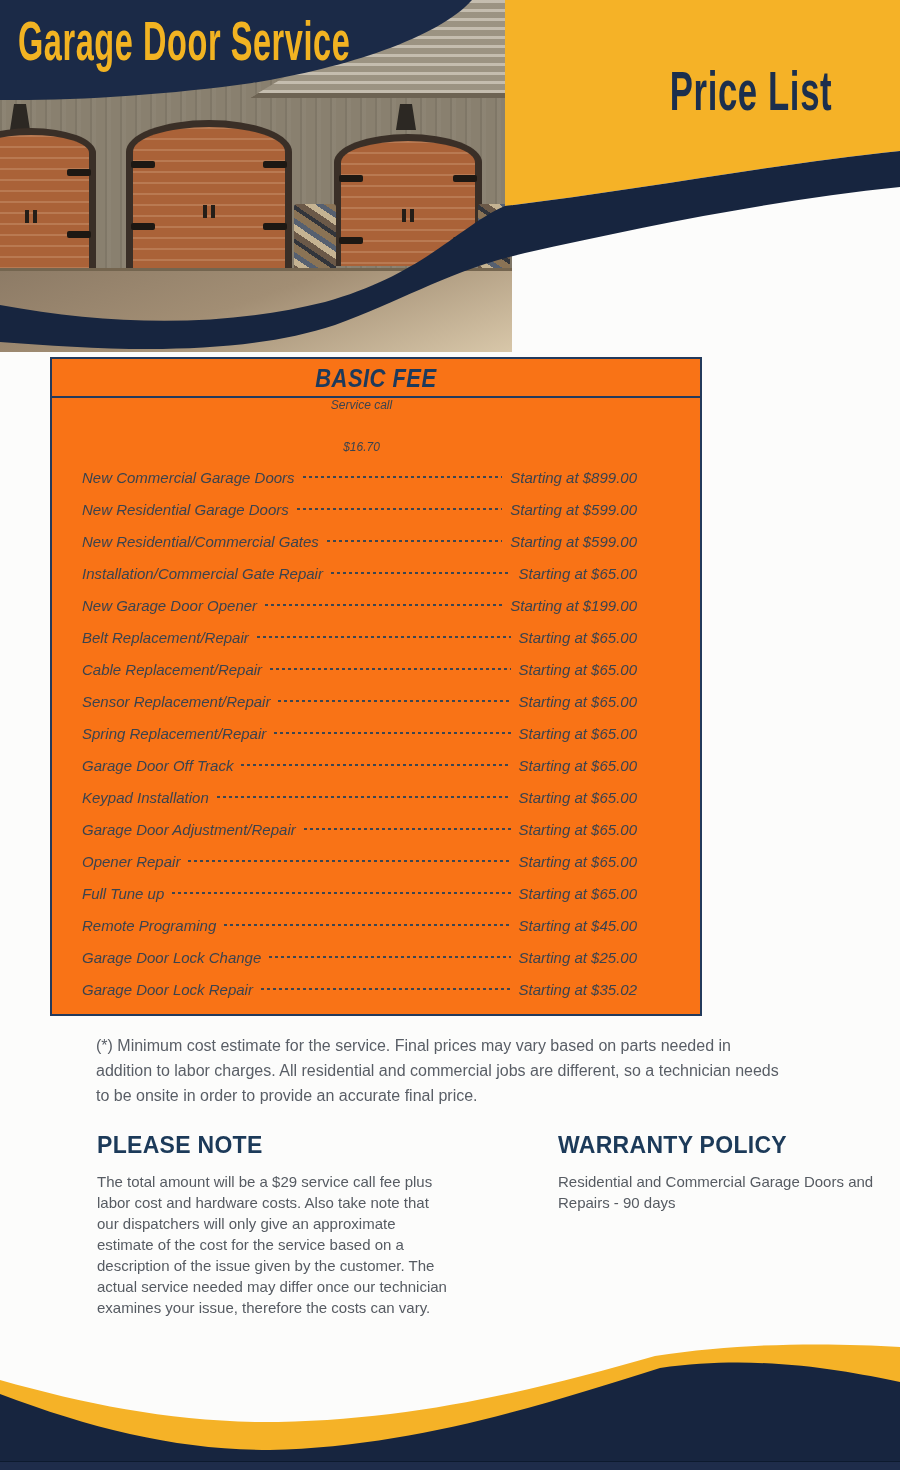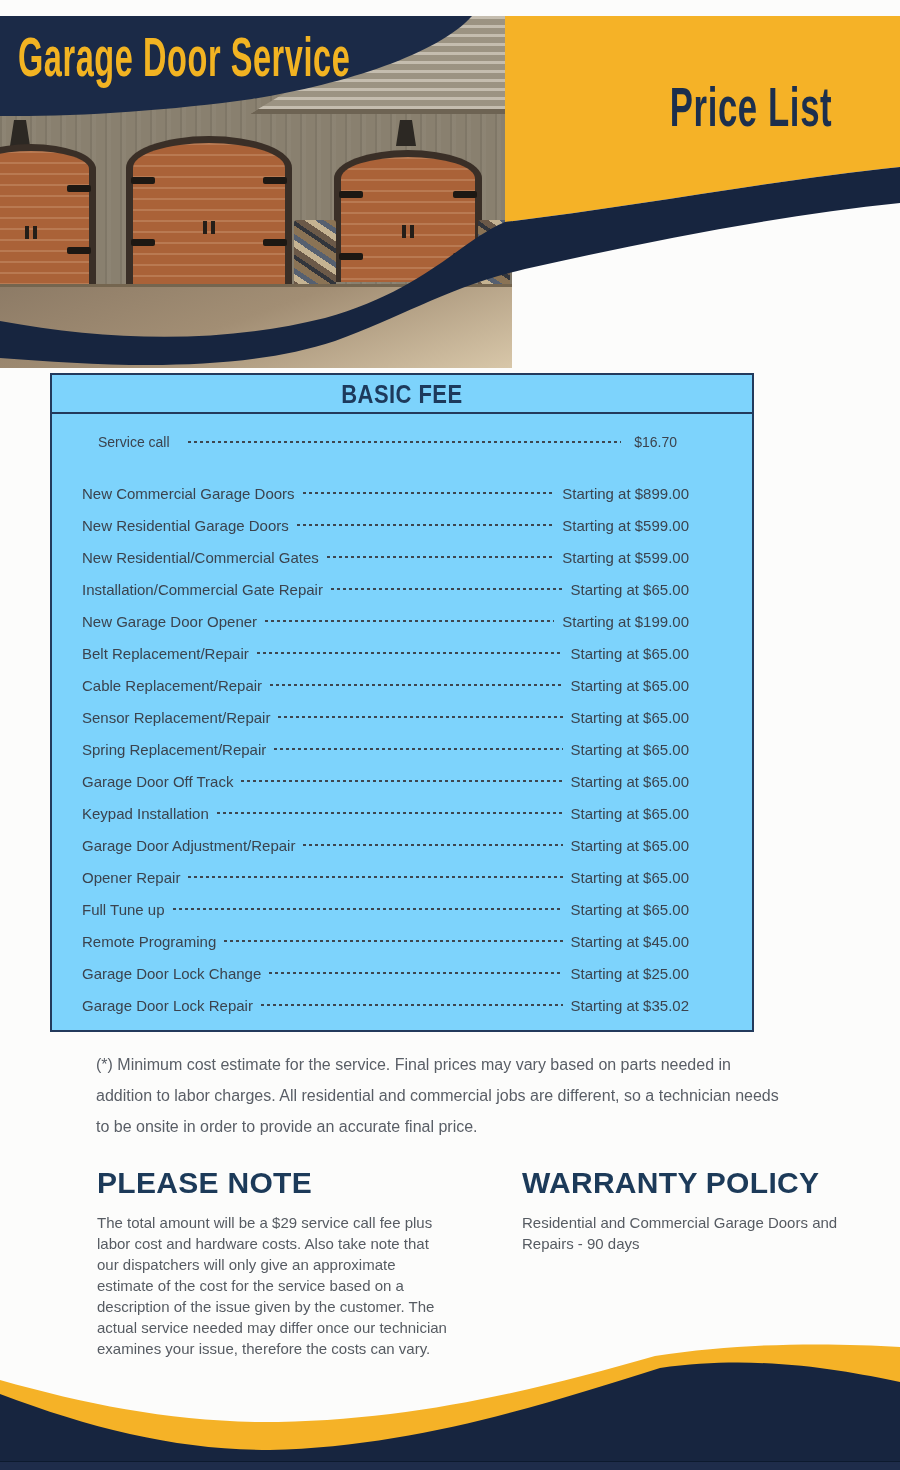--- a/index.html
+++ b/index.html
@@ -5,21 +5,21 @@
   * { margin:0; padding:0; box-sizing:border-box; }
   html,body { background:#ffffff; }
   body { font-family:"Liberation Sans", sans-serif; }
 
   .page {
     position:relative; width:900px; height:1470px;
     background:#fcfcfb; overflow:hidden;
   }
 
   
-  .hero { position:relative; width:792px; height:352px;margin-top:16px; }
+  .hero { position:relative; width:792px; height:352px; }
 
   .photo { position:absolute; left:0; top:0; width:512px; height:352px;
     background:#89806f;
     background-image:repeating-linear-gradient(90deg, rgba(0,0,0,.07) 0 2px, rgba(255,255,255,.03) 2px 6px, transparent 6px 15px);
   }
   .roof { position:absolute; left:250px; top:0; width:262px; height:98px;
     background:#b1a794;
     background-image:repeating-linear-gradient(180deg, rgba(255,255,255,.25) 0 3px, rgba(0,0,0,.12) 3px 9px);
     clip-path:polygon(100% 0, 100% 100%, 0 100%, 36% 42%, 55% 0);
     border-bottom:5px solid #6d6353;
@@ -54,49 +54,49 @@
   .hero-overlay { position:absolute; left:0; top:0; width:900px; height:352px; pointer-events:none; }
 
   .brand-title { position:absolute; left:18px; top:8px; z-index:4;
     font-size:56px; font-weight:700; color:#F2B322; white-space:nowrap;
     letter-spacing:1px; transform:scale(0.58,1.0); transform-origin:left top; }
   .page-title { position:absolute; left:601px; top:58px; z-index:4; width:300px; text-align:center;
     font-size:56px; font-weight:700; color:#1c2f4d; white-space:nowrap;
     letter-spacing:1px; transform:scale(0.62,1.0); transform-origin:center top; }
 
   
-  .fee-table { position:relative; margin:5px 48px 0 50px; width:704px;
-    border:2px solid #233a5c; background:#7dd3fc; }
+  .fee-table { position:relative; margin:5px 48px 0 50px; width:652px;
+    border:2px solid #233a5c; background:#f97316;font-style:italic; }
   .section-header { text-align:center; color:#1d3a5c; font-weight:700; }
   .section-header .hdr-inner { display:inline-block; font-size:25px; letter-spacing:0.5px;
     transform:scale(0.88,1.0); transform-origin:center center; }
   .basic-header { height:39px; line-height:39px; border-bottom:2px solid #233a5c; }
   .other-header { height:43px; line-height:43px; border-top:2px solid #233a5c; border-bottom:2px solid #233a5c; }
 
   .service-row { height:56px; display:flex; align-items:center;
-    padding:0 75px 0 46px; font-size:14px; color:#3b434e; }
+    padding:0 75px 0 46px; font-size:12px; color:#3b434e;flex-direction:column; }
   .service-row .leader { margin:0 13px 0 18px; }
 
   .leader { flex:1; height:2px; align-self:center; margin:0 8px;
     background:repeating-linear-gradient(90deg, #3d4650 0 3px, transparent 3px 6px); }
 
   .fees-list { padding:7px 0 9px 0; }
   .fee-row { height:32px; display:flex; align-items:center;
     padding:0 63px 0 30px; font-size:15px; color:#3b434e; }
   .fee-label { white-space:nowrap; }
   .fee-price { white-space:nowrap; }
 
   
   .disclaimer { margin:17px 0 0 96px; width:692px;
-    font-size:16px; line-height:31px; color:#595e66; }
+    font-size:16px; line-height:25px; color:#595e66; }
 
   .columns { display:flex; margin:24px 0 0 97px; }
   .col-left { width:356px; }
-  .col-right { width:320px; margin-left:69px; }
-  .col-title { font-size:30px; font-weight:700; color:#1c3a59; letter-spacing:0.3px; margin-bottom:12px; }
+  .col-right { width:320px; margin-left:105px; }
+  .col-title { font-size:23px; font-weight:700; color:#1c3a59; letter-spacing:0.3px; margin-bottom:12px; }
   .col-body { font-size:15px; line-height:21px; color:#565b62; }
 
   
   .footer-wave { position:absolute; left:0; bottom:0; width:900px; height:140px; z-index:5; }
 </style>
 </head>
 <body>
 
 <div class="page">
 

